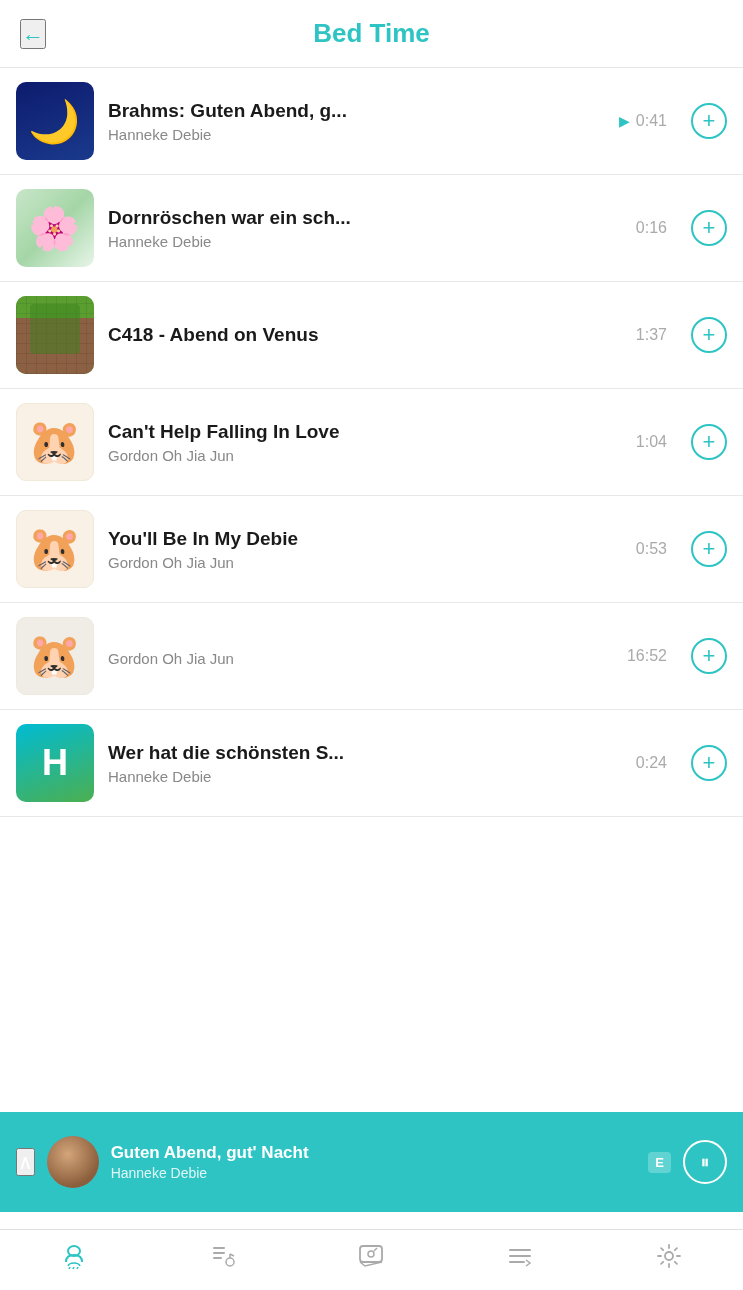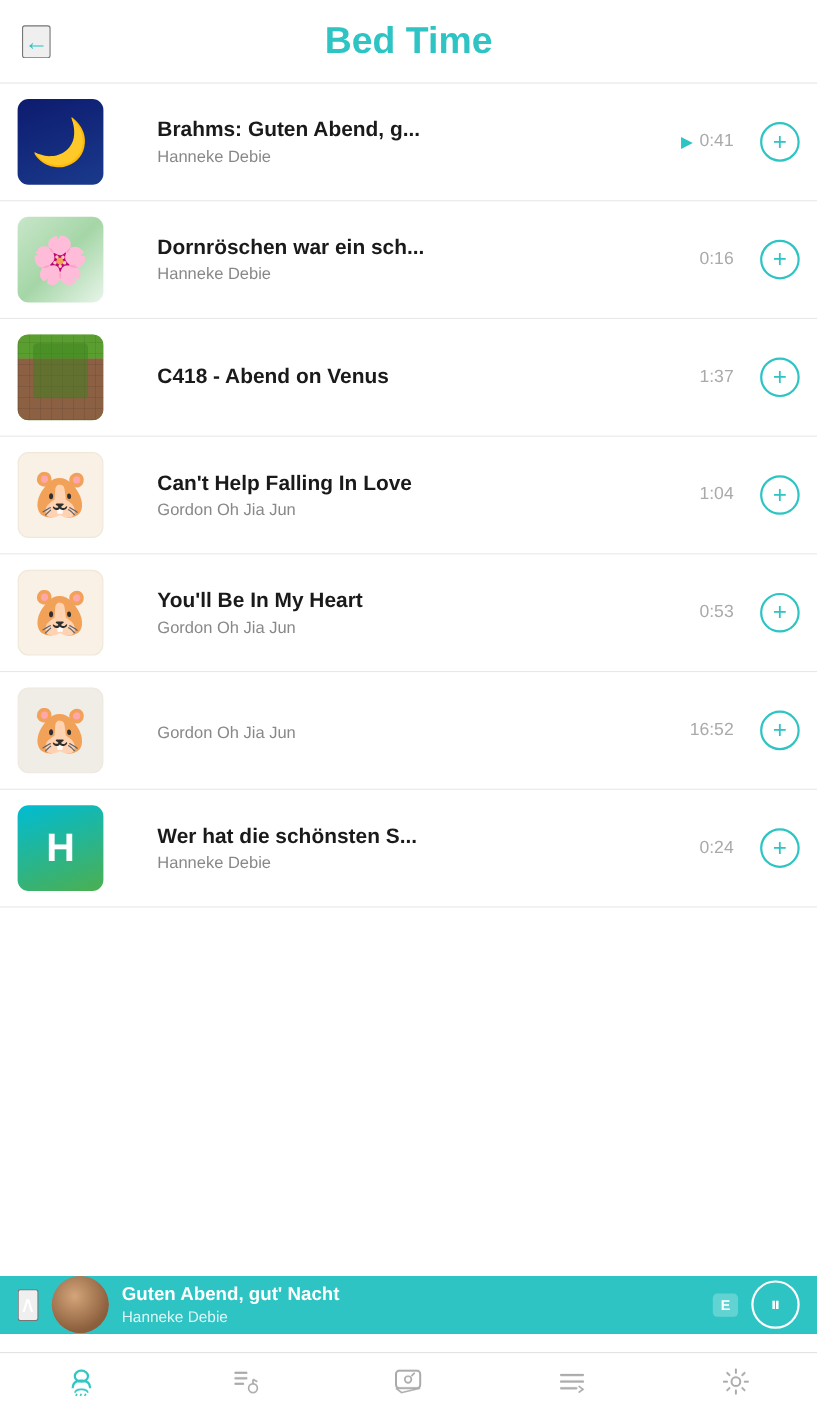--- a/index.html
+++ b/index.html
@@ -23,21 +23,21 @@
       border-bottom: 1px solid #e5e5e5;
     }
     .header-back {
       position: absolute;
       left: 20px;
       color: #2ec4c4;
       font-size: 22px;
       cursor: pointer;
     }
     .header-title {
-      font-size: 34px;
+      font-size: 26px;
       font-weight: 700;
       color: #2ec4c4;
     }
 
     
     .track-list {
       list-style: none;
     }
     .track-item {
       display: flex;
@@ -53,21 +53,20 @@
       flex-shrink: 0;
       overflow: hidden;
       display: flex;
       align-items: center;
       justify-content: center;
       font-size: 36px;
     }
     .track-info {
       flex: 1;
       min-width: 0;
-      margin-left: 35px;
     }
     .track-title {
       font-size: 19px;
       font-weight: 600;
       color: #1a1a1a;
       white-space: nowrap;
       overflow: hidden;
       text-overflow: ellipsis;
     }
     .track-artist {
@@ -127,21 +126,21 @@
 
     
     .now-playing {
       position: fixed;
       bottom: 78px;
       left: 0;
       width: 743px;
       background: #2ec4c4;
       display: flex;
       align-items: center;
-      padding: 0 16px;
+      padding: 24px 16px;
       gap: 12px;
       z-index: 100;
     }
     .np-chevron {
       color: white;
       font-size: 20px;
       cursor: pointer;
     }
     .np-avatar {
       width: 52px;
@@ -296,21 +295,21 @@
       <span>1:04</span>
     </div>
     <button class="track-add-btn">+</button>
   </li>
 
   <li class="track-item">
     <div class="track-thumb thumb-sumikko2" style="display:flex; align-items:center; justify-content:center; border-radius:10px; border:1px solid #f0e8d8;">
       <span style="font-size:44px; line-height:1;">🐹</span>
     </div>
     <div class="track-info">
-      <div class="track-title">You'll Be In My Heart</div>
+      <div class="track-title">You'll Be In My Debie</div>
       <div class="track-artist">Gordon Oh Jia Jun</div>
     </div>
     <div class="track-duration">
       <span>0:53</span>
     </div>
     <button class="track-add-btn">+</button>
   </li>
 
   <li class="track-item">
     <div class="track-thumb thumb-sumikko3" style="display:flex; align-items:center; justify-content:center; border-radius:10px; border:1px solid #eee8de;">

